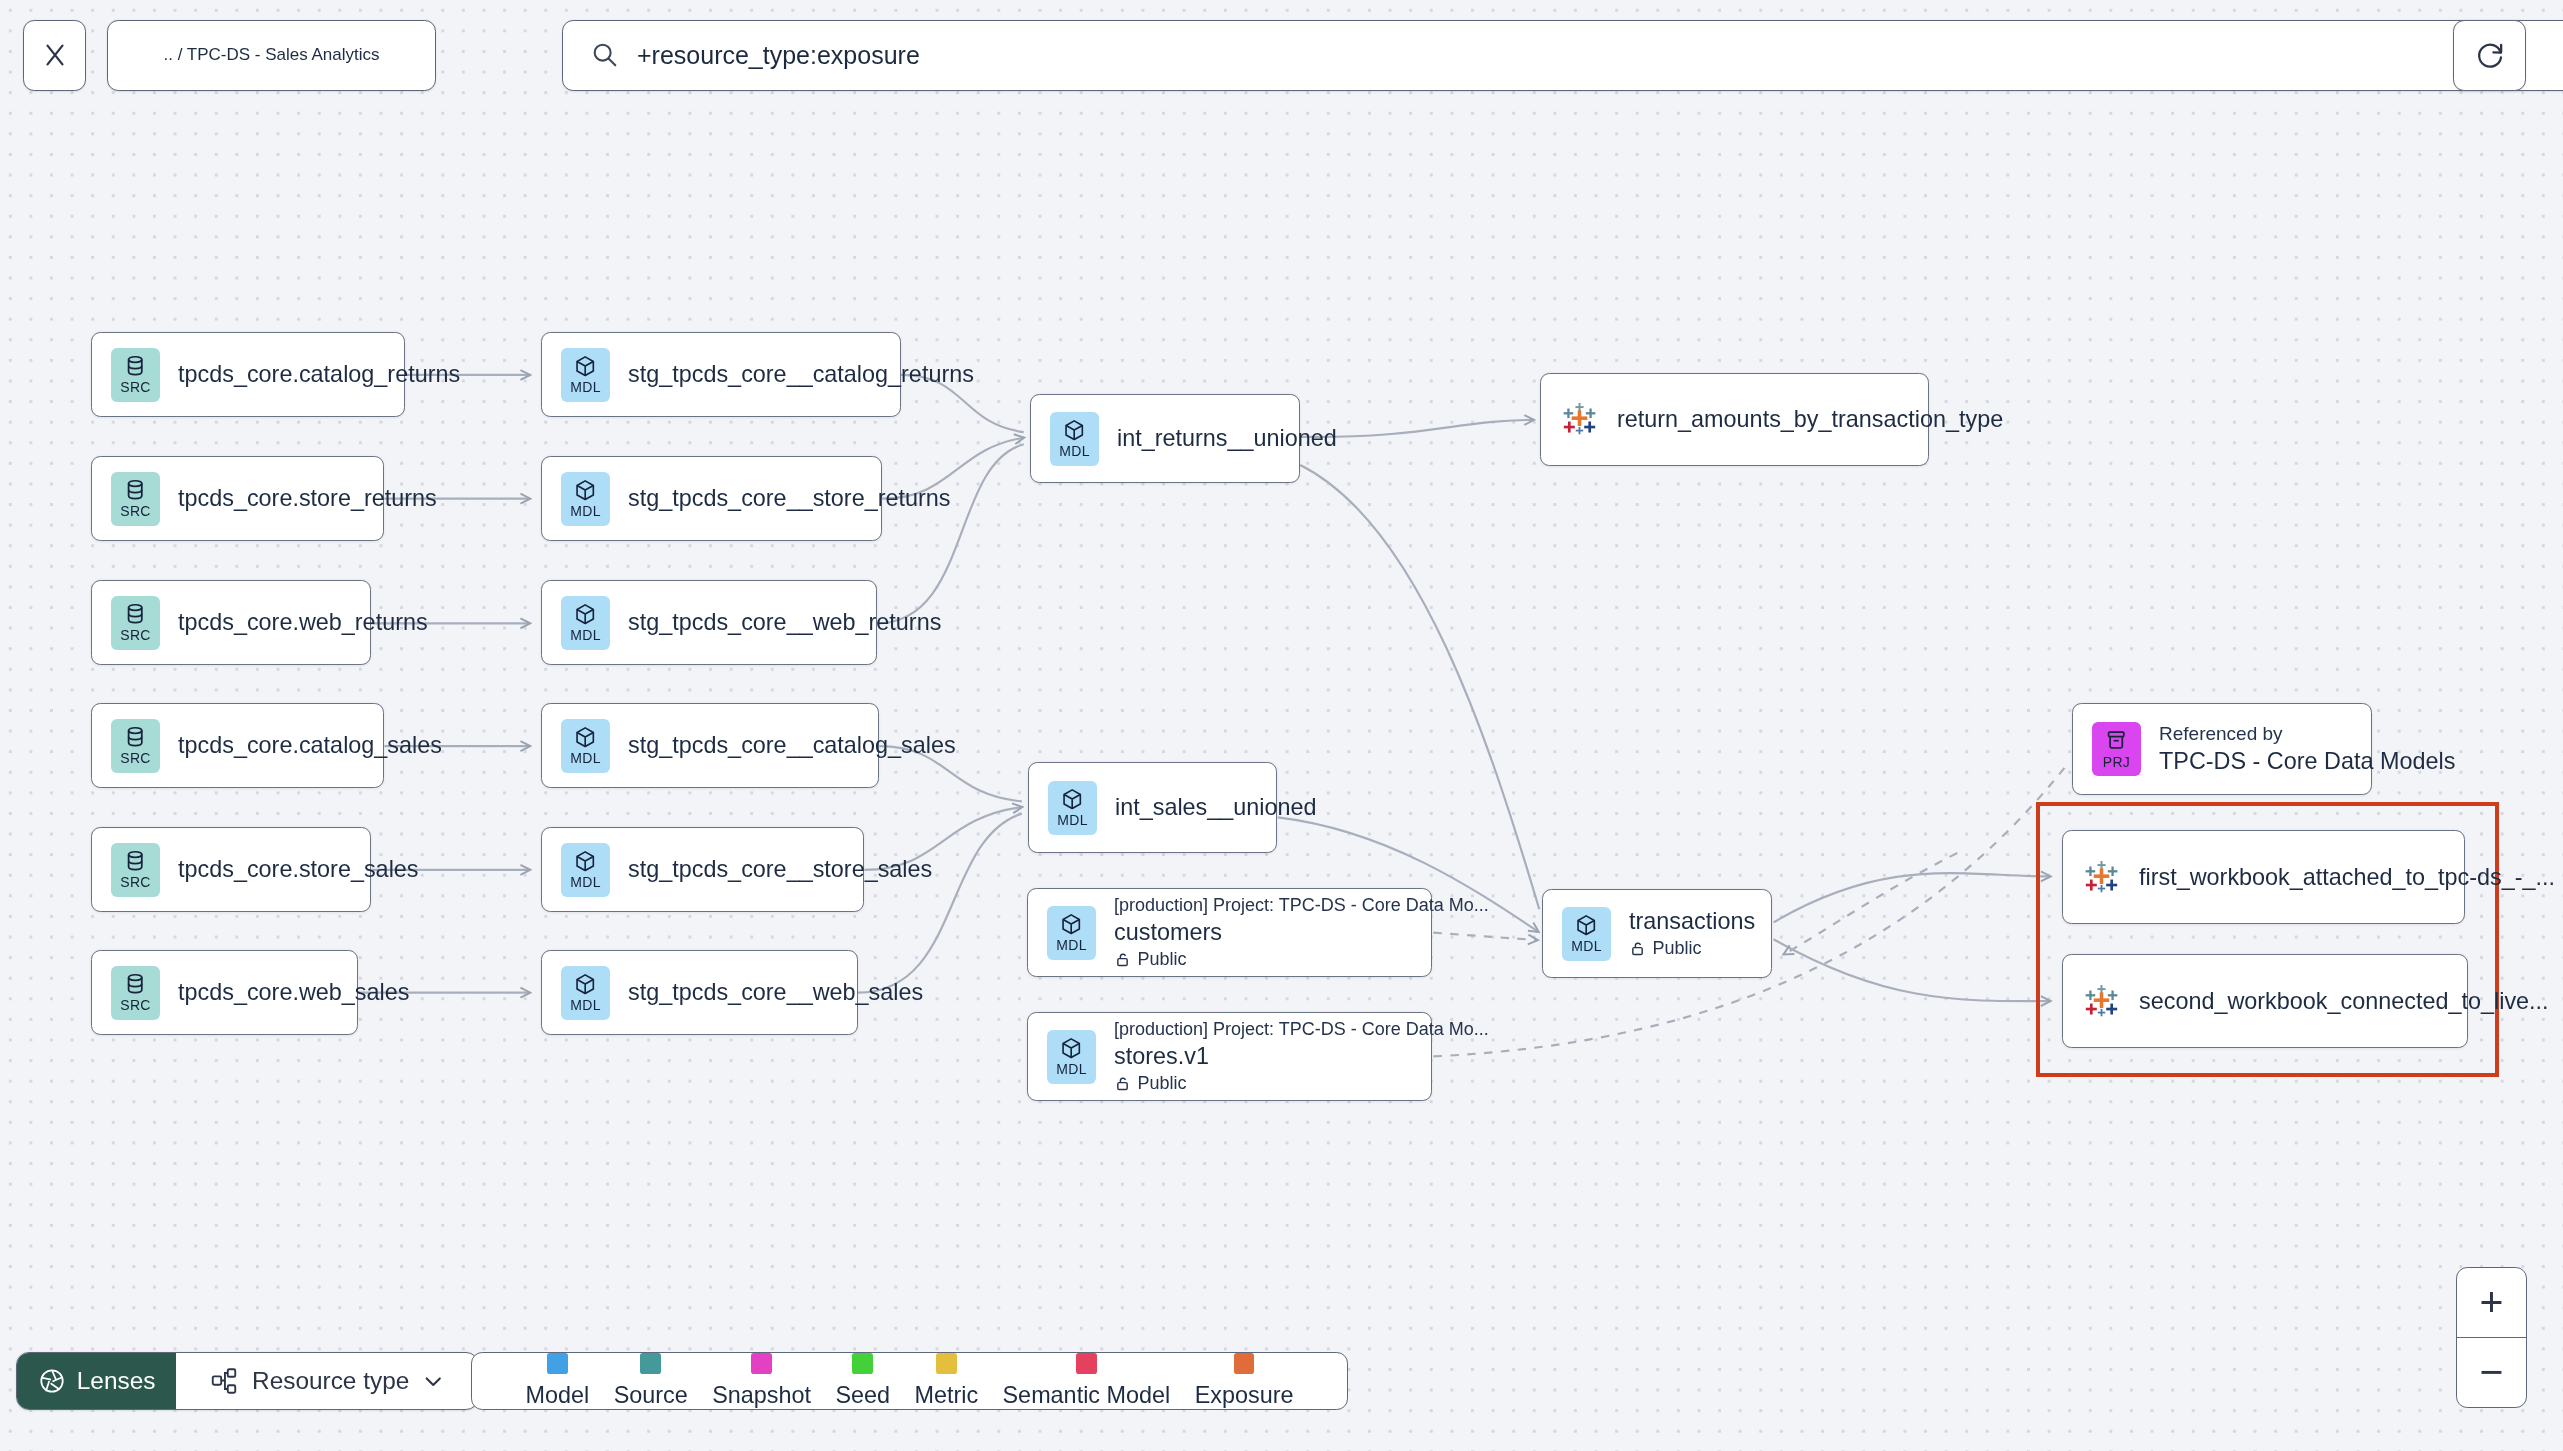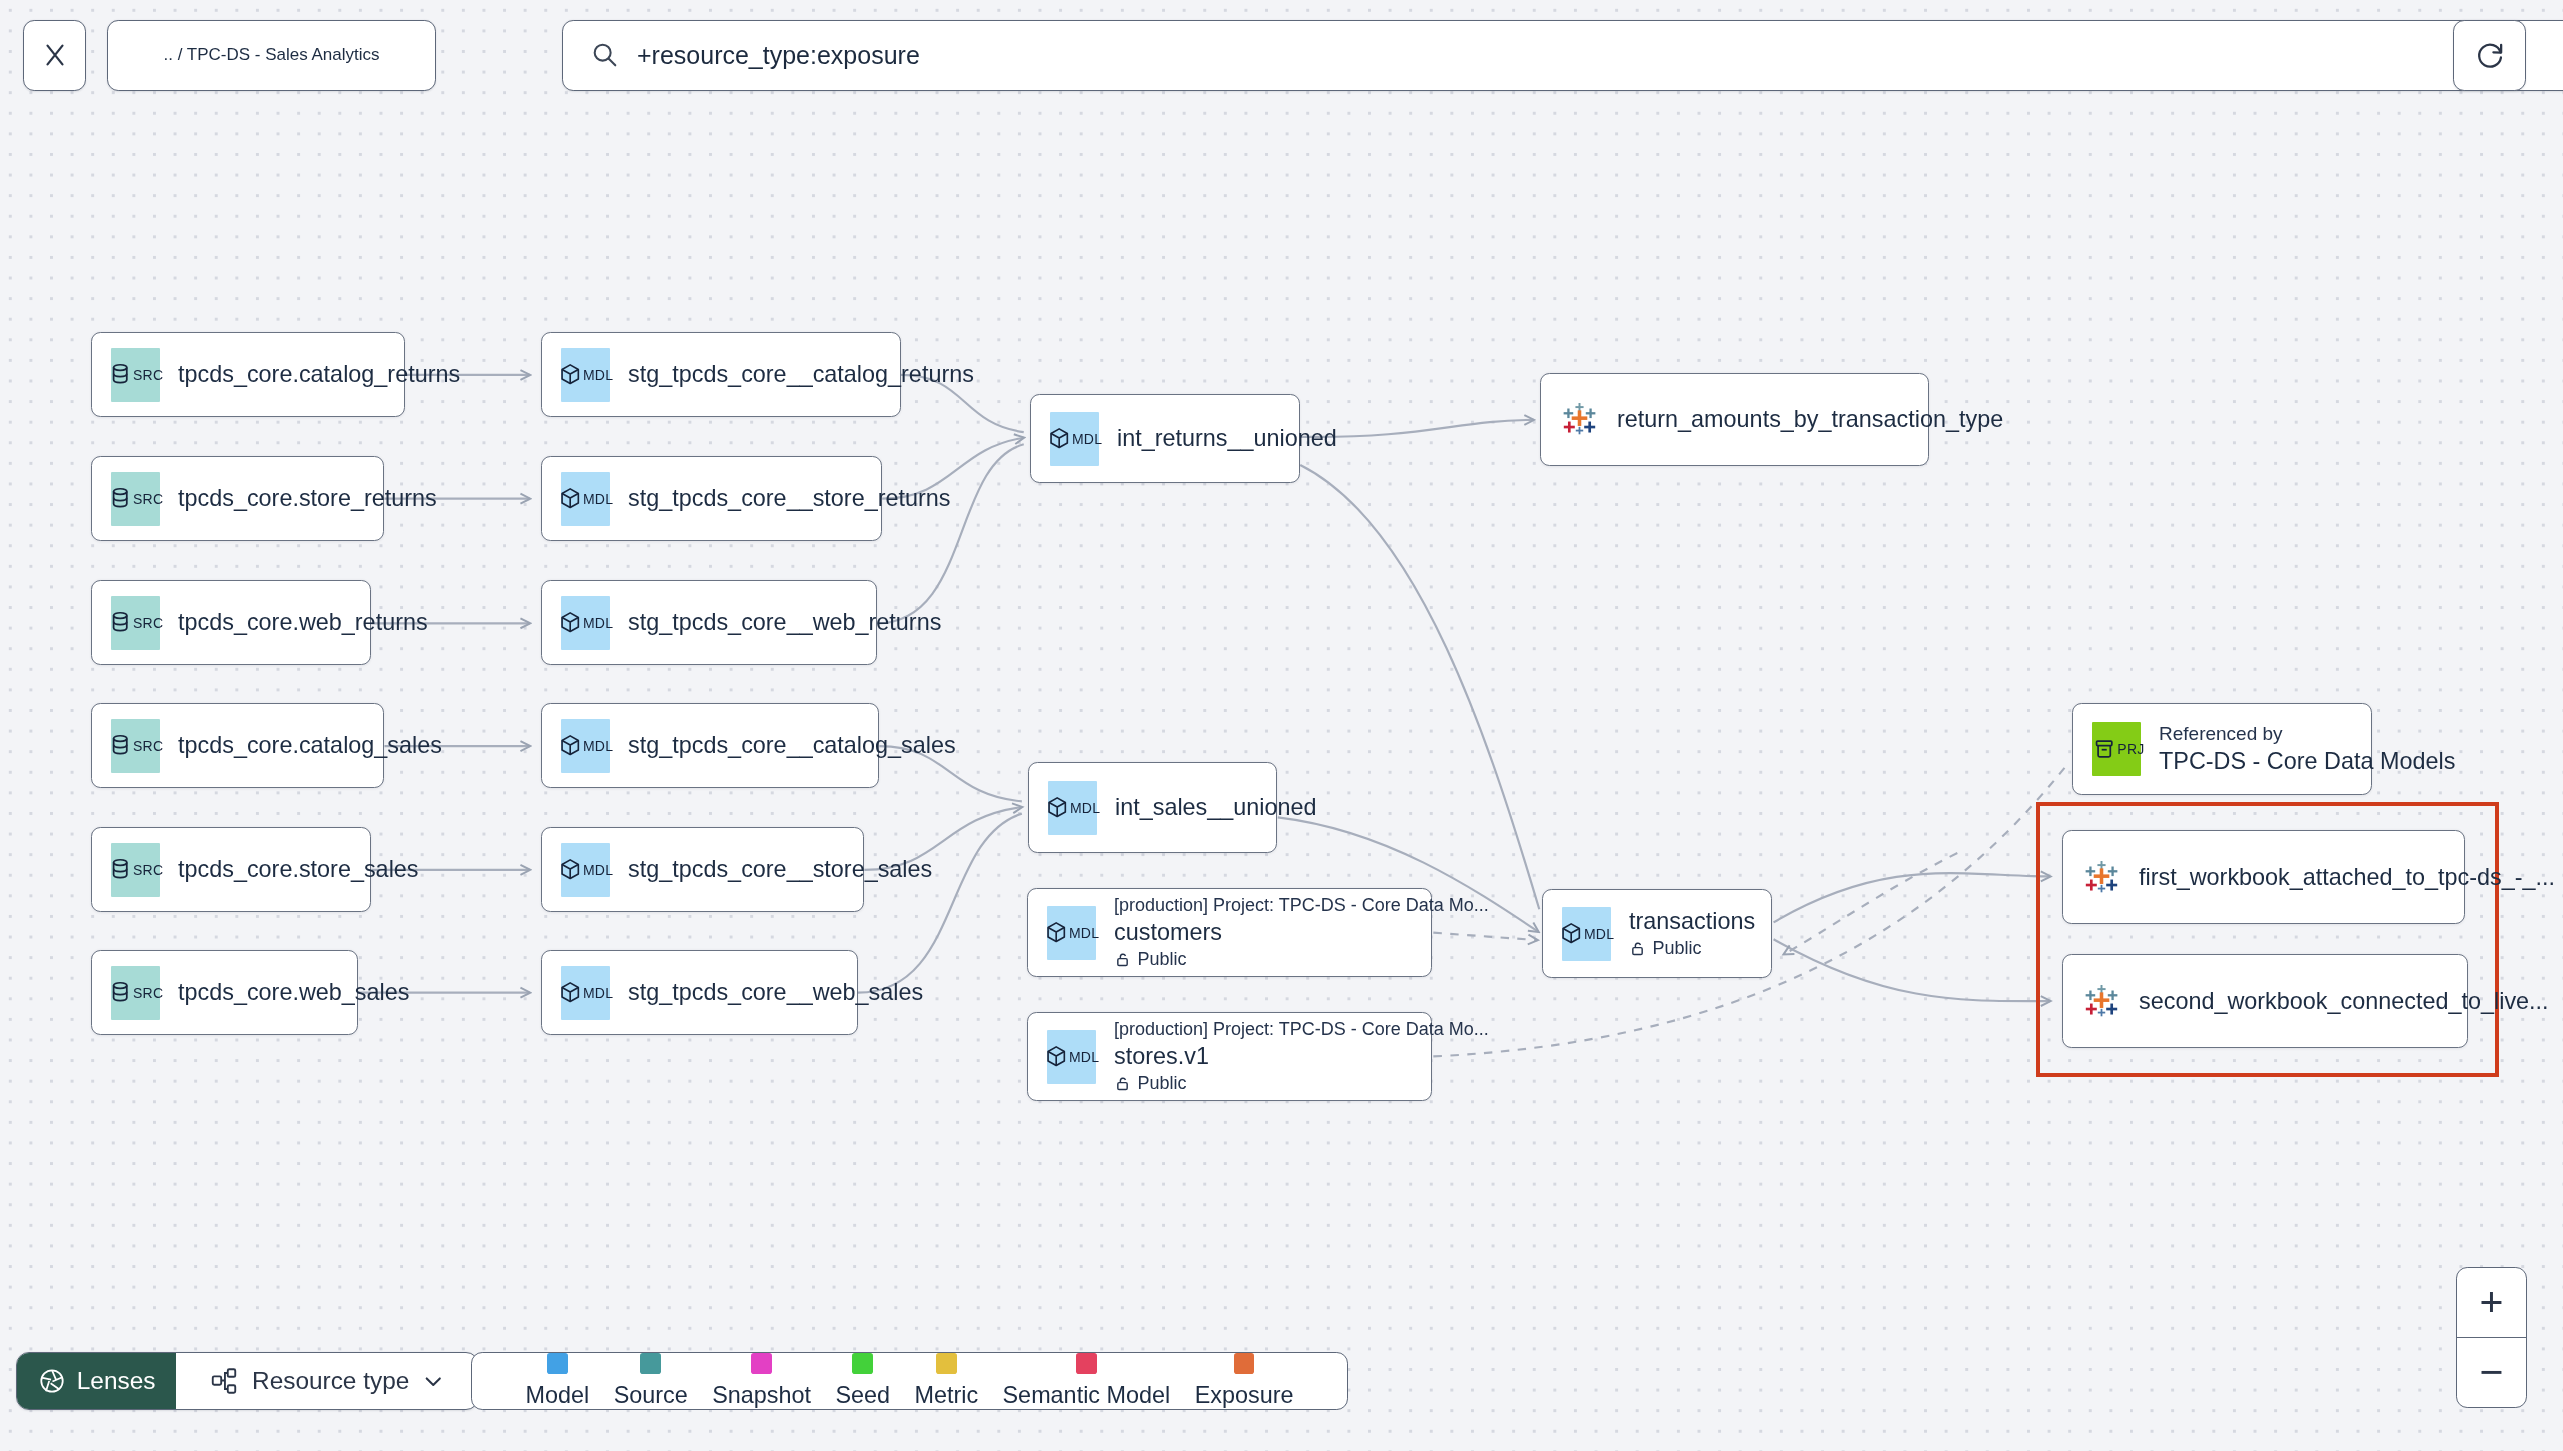--- a/index.html
+++ b/index.html
@@ -30,27 +30,27 @@
   }
   #info-icon{margin-left:auto;}
   
   .node{
     position:absolute;background:#fff;border:1.9px solid #6a7383;border-radius:9.4px;
     box-sizing:border-box;display:flex;align-items:center;padding:0 19px;gap:18px;
     box-shadow:0 0.9px 2.8px rgba(20,30,50,.08);z-index:3;cursor:pointer;
   }
   .node .title{font-size:23.4px;color:#1d2c42;white-space:nowrap;}
   .chip{
-    width:49px;height:54px;border-radius:1px;flex:0 0 auto;
-    display:flex;flex-direction:row;align-items:center;justify-content:center;gap:0.9px;
+    width:49px;height:54px;border-radius:6px;flex:0 0 auto;
+    display:flex;flex-direction:column;align-items:center;justify-content:center;gap:0.9px;
   }
   .chip .badge{font-size:14px;color:#16233a;letter-spacing:0.3px;}
   .chip.src{background:#a7dbd6;}
   .chip.mdl{background:#aeddf8;}
-  .chip.prj{background:#84cc16;justify-content:space-between;}
+  .chip.prj{background:#d946ef;}
   .txtcol{display:flex;flex-direction:column;justify-content:center;gap:2.8px;min-width:0;}
   .hdr{font-size:18px;color:#25334c;white-space:nowrap;}
   .hdr.big{font-size:19px;}
   .meta{display:flex;align-items:center;gap:6.6px;font-size:18px;color:#25334c;}
   .tab-ico{flex:0 0 auto;display:flex;}
   
   #highlight-rect{border:4.7px solid #cf3c1c;box-sizing:border-box;z-index:2;}
   
   #edges-svg{position:absolute;left:0;top:0;z-index:1;}
   

